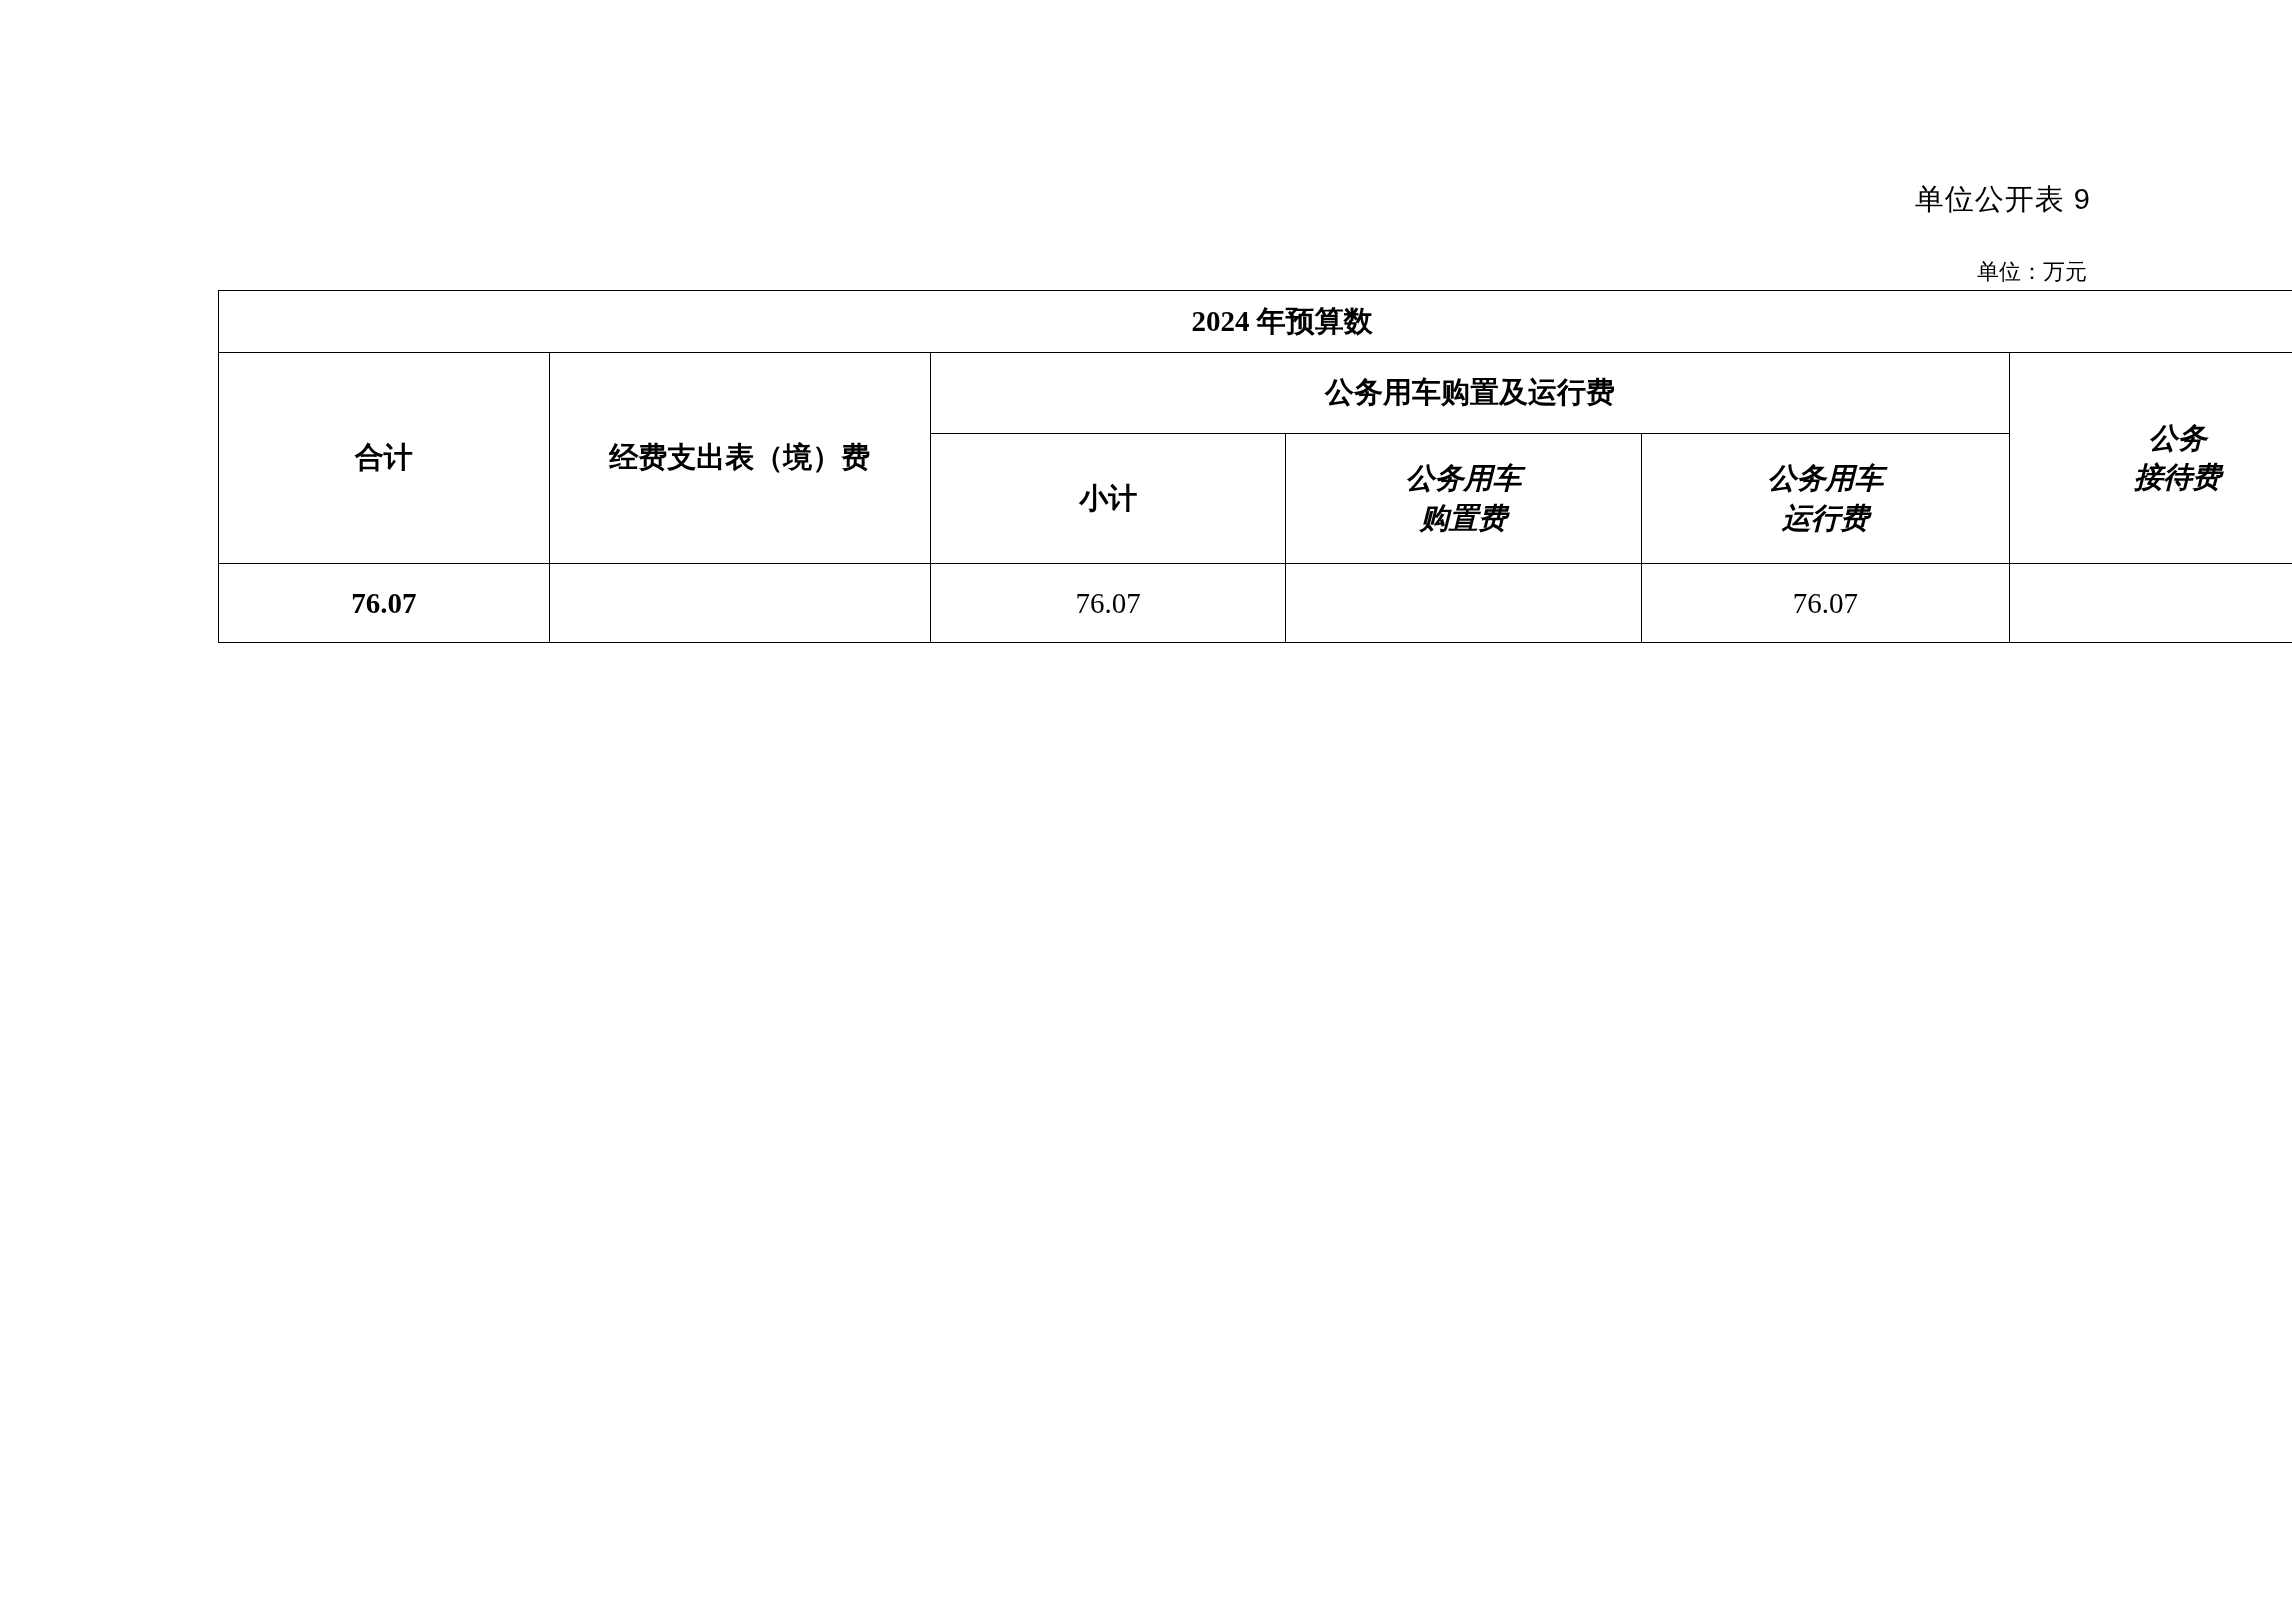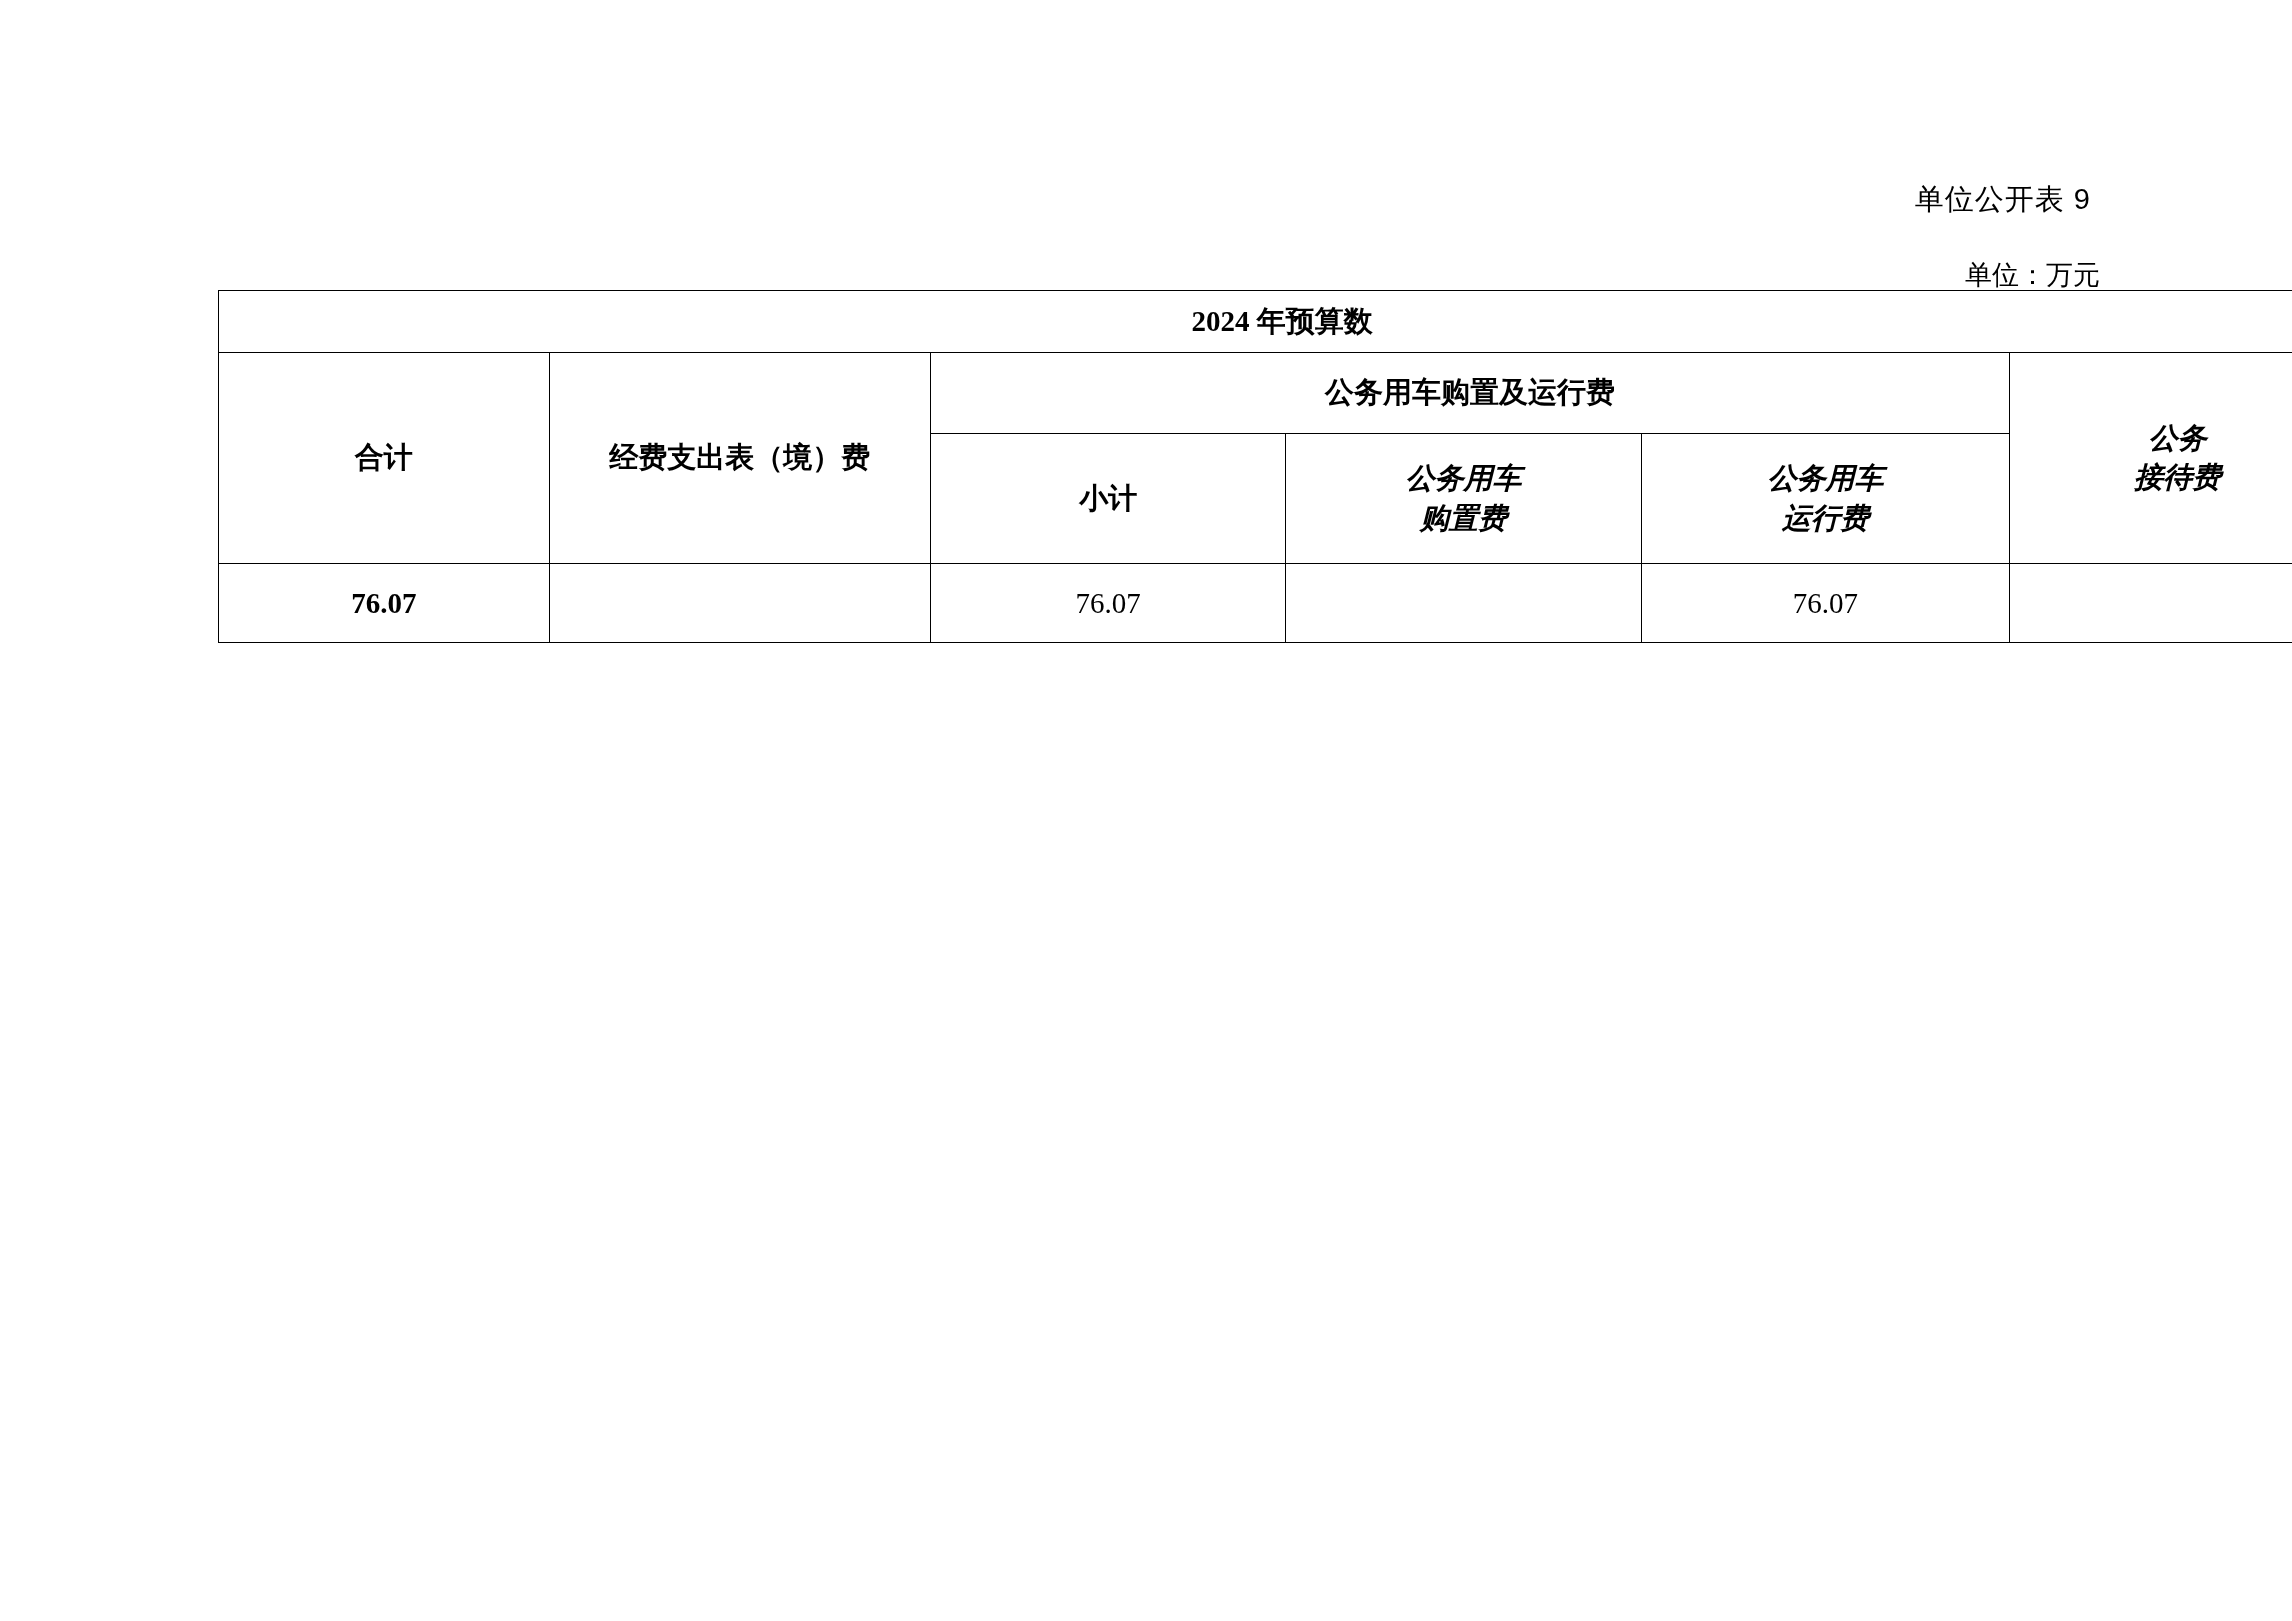--- a/index.html
+++ b/index.html
@@ -37,22 +37,22 @@
     left: 0;
     width: 2293px;
     text-align: center;
     font-size: 39px;
     font-weight: bold;
     letter-spacing: 2px;
   }
   .unit-note {
     position: absolute;
     top: 257px;
-    right: 193px;
-    font-size: 27px;
+    right: 206px;
+    font-size: 22px;
     white-space: nowrap;
   }
   table.budget {
     position: absolute;
     top: 290px;
     left: 218px;
     width: 2128px;
     border-collapse: collapse;
     table-layout: fixed;
   }

